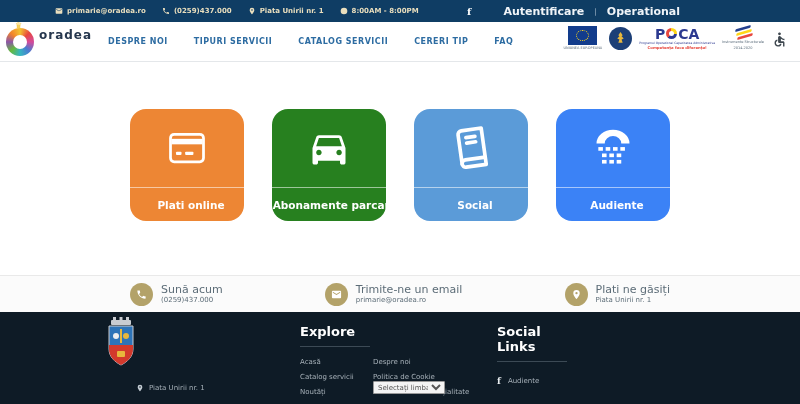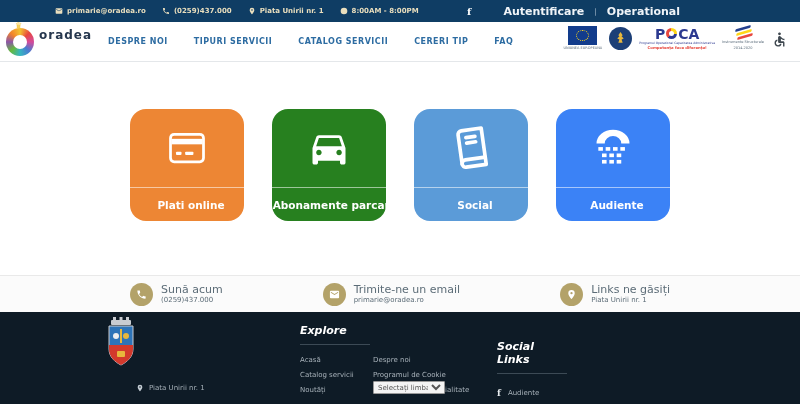--- a/index.html
+++ b/index.html
@@ -79,32 +79,32 @@
   .contact-title { font-size:11px; color:#5C6C77; line-height:11px; }
   .contact-value { font-size:7px; color:#5C6C77; line-height:10px; }
 
   
   .footer { position:absolute; top:312px; left:0; width:800px; height:92px; background:#0E1B26; }
   .crest { position:absolute; left:104px; top:5px; }
   .footer-address { position:absolute; left:136px; top:72px; display:flex; align-items:center; gap:5px; }
   .footer-address svg { width:8px; height:8px; fill:#C3CCD3; }
   .footer-address span { font-size:7px; color:#A7B1B9; }
 
-  .footer-col-title { font-size:11px; font-weight:bold; color:#FFFFFF;
-    padding-bottom:7px; border-bottom:1px solid #3C4A55; width:70px;font-style:italic; }
+  .footer-col-title { font-size:13px; font-weight:bold; color:#FFFFFF;
+    padding-bottom:7px; border-bottom:1px solid #3C4A55; width:70px; }
   .explore { position:absolute; left:300px; top:12px; }
   .explore-links { position:relative; margin-top:8px; }
   .explore-col { position:absolute; top:0; display:flex; flex-direction:column; }
   .explore-col.c1 { left:0; }
   .explore-col.c2 { left:73px; }
   .footer-link { font-size:7px; color:#A7B1B9; line-height:15px; cursor:pointer; white-space:nowrap; }
   .lang-select { position:absolute; left:373px; top:69px; width:72px; height:13px;
     font-size:7px; font-family:"DejaVu Sans", sans-serif; color:#555; background:#F4F4F4; border:1px solid #999; border-radius:1px; }
 
-  .social { position:absolute; left:497px; top:28px; }
+  .social { position:absolute; left:497px; top:12px; }
   .social-item { display:flex; align-items:center; gap:7px; margin-top:14px; cursor:pointer; }
   .social-f { color:#E8ECEF; font-size:9px; font-weight:bold; font-family:"DejaVu Serif", serif; }
   .social-label { font-size:7px; color:#A7B1B9; }
 </style>
 </head>
 <body>
 
 <div class="page">
 
   <div class="topbar">
@@ -271,21 +271,21 @@
         <span class="contact-value">primarie@oradea.ro</span>
       </div>
     </div>
     <div class="contact-item">
       <div class="contact-circle">
         <svg viewBox="0 0 24 24">
             <path d="M12 2a7 7 0 0 0-7 7c0 5.2 7 13 7 13s7-7.8 7-13a7 7 0 0 0-7-7zm0 9.5A2.5 2.5 0 1 1 12 6.5a2.5 2.5 0 0 1 0 5z"></path>
           </svg>
       </div>
       <div class="contact-text">
-        <span class="contact-title">Links ne găsiți</span>
+        <span class="contact-title">Plati ne găsiți</span>
         <span class="contact-value">Piata Unirii nr. 1</span>
       </div>
     </div>
   </div>
 
   <div class="footer">
 
     <div class="crest">
       <svg width="34" height="52" viewBox="0 0 34 52">
         <rect x="9" y="0" width="3" height="4" fill="#C9CCD1"></rect>
@@ -310,21 +310,21 @@
     <div class="explore">
       <div class="footer-col-title">Explore</div>
       <div class="explore-links">
         <div class="explore-col c1">
           <span class="footer-link">Acasă</span>
           <span class="footer-link">Catalog servicii</span>
           <span class="footer-link">Noutăți</span>
         </div>
         <div class="explore-col c2">
           <span class="footer-link">Despre noi</span>
-          <span class="footer-link">Programul de Cookie</span>
+          <span class="footer-link">Politica de Cookie</span>
           <span class="footer-link">Politica de Confidențialitate</span>
         </div>
       </div>
     </div>
 
     <select class="lang-select">
       <option>Selectați limba</option>
     </select>
 
     <div class="social">

